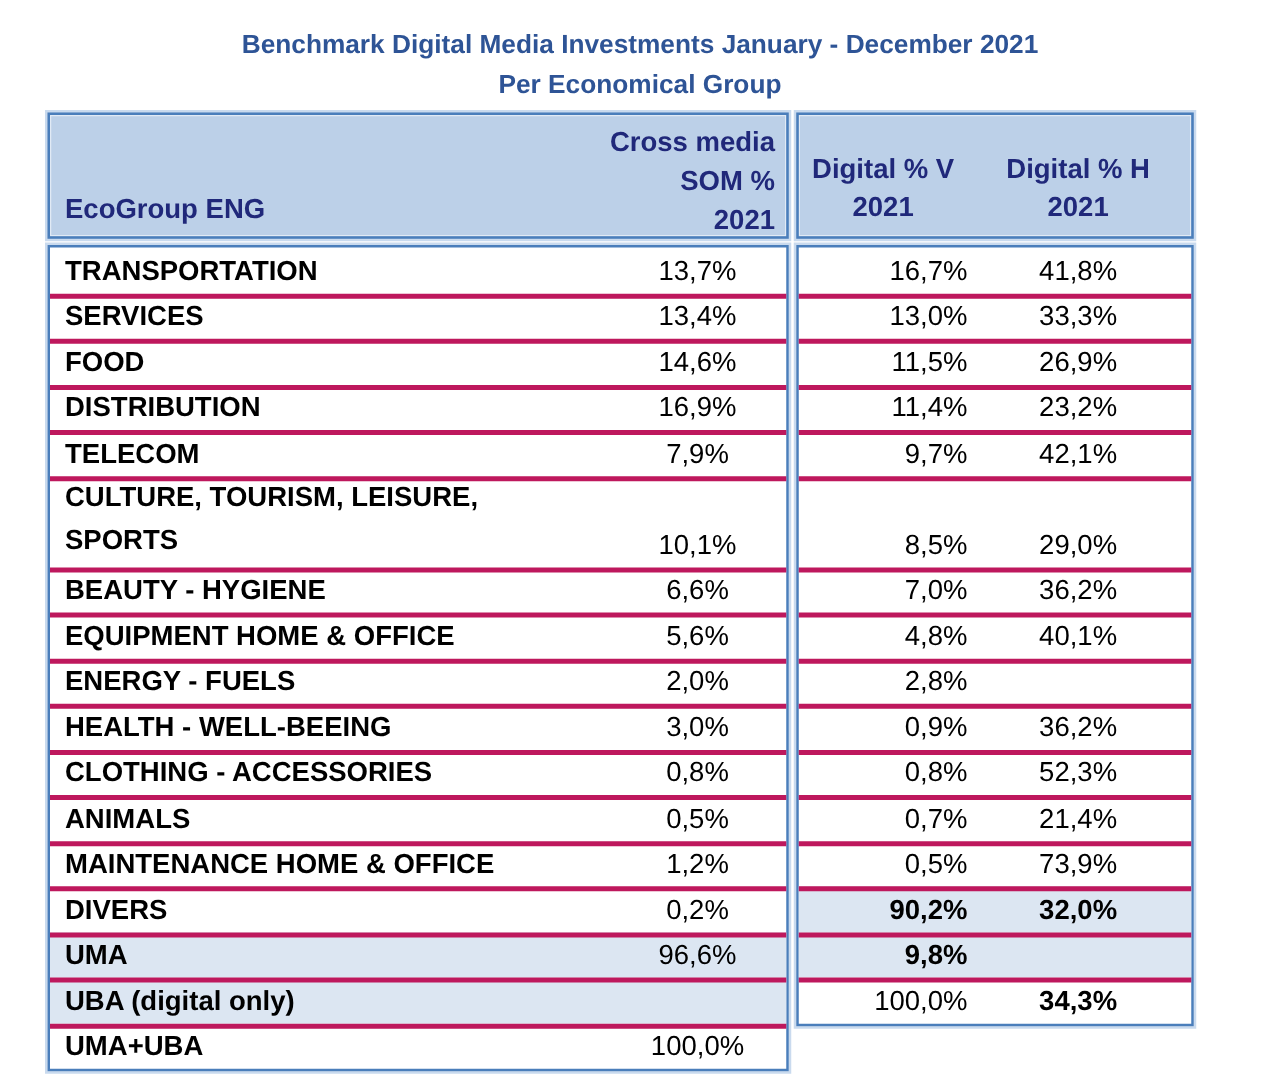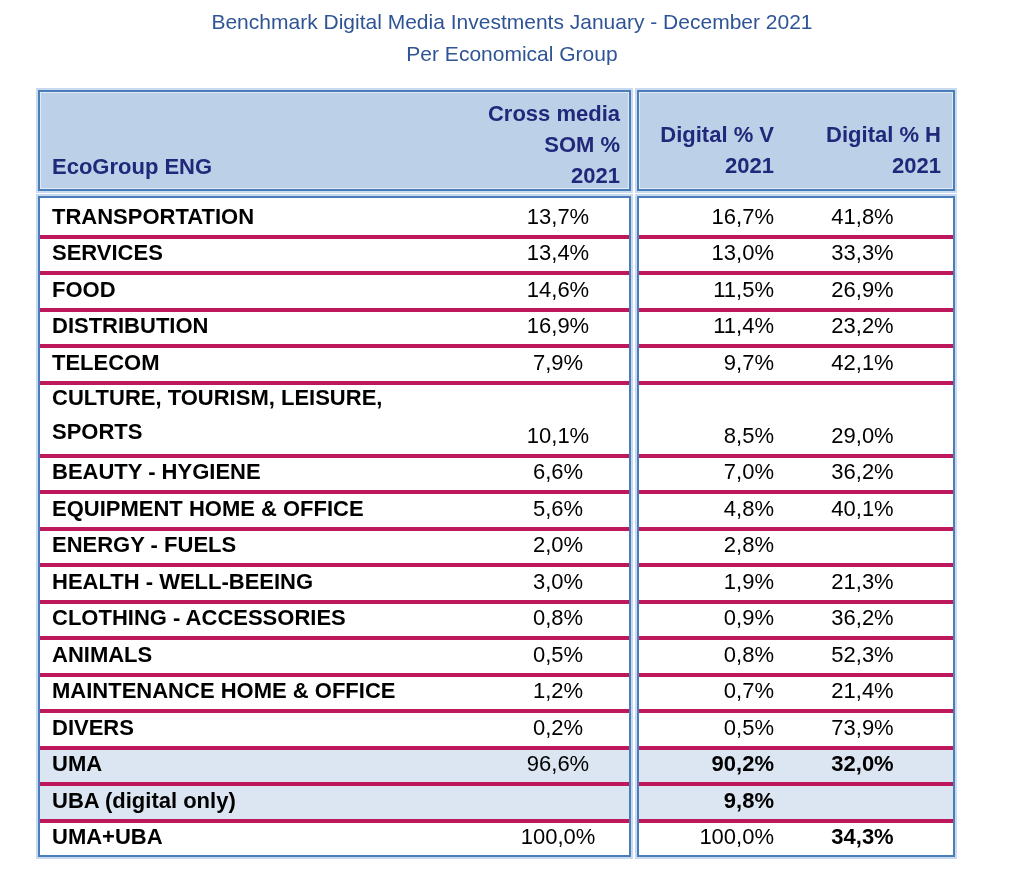--- a/index.html
+++ b/index.html
@@ -11,23 +11,24 @@
     position: relative;
     width: 1024px; height: 870px;
     background: #ffffff;
     overflow: hidden;
   }
   
   .title-wrap {
     padding-top: 6px;
     text-align: center;
     color: #2E5496;
-    font-weight: normal;
+    font-weight: bold;
     font-size: 21px;
     line-height: 32px;
+    margin-top: 14px;
   }
   
   .table-wrap {
     position: absolute;
     left: 38px; top: 90px;
     width: 917px;
     display: flex;
     gap: 6px;
   }
   .section { display: flex; flex-direction: column; }
@@ -58,21 +59,21 @@
     white-space: nowrap;
   }
   .hl-cross {
     margin-left: auto;
     text-align: right;
     padding: 6px 9px 0 0;
     line-height: 31px;
   }
   .hr-col {
     align-self: flex-end;
-    text-align: right;
+    text-align: center;
     line-height: 31px;
     padding-bottom: 8px;
     box-sizing: border-box;
   }
   .hr-col.v { width: 145px; padding-right: 10px; }
   .hr-col.h { flex: 1;      padding-right: 12px; }
   .hdr-line { display: block; }
 
   
   .trow {
@@ -257,24 +258,20 @@
             <div class="hcell">36,2%</div>
           </div>
           <div class="trow">
             <div class="vcell">4,8%</div>
             <div class="hcell">40,1%</div>
           </div>
           <div class="trow">
             <div class="vcell">2,8%</div>
           </div>
           <div class="trow">
-            <div class="vcell">1,9%</div>
-            <div class="hcell">21,3%</div>
-          </div>
-          <div class="trow">
             <div class="vcell">0,9%</div>
             <div class="hcell">36,2%</div>
           </div>
           <div class="trow">
             <div class="vcell">0,8%</div>
             <div class="hcell">52,3%</div>
           </div>
           <div class="trow">
             <div class="vcell">0,7%</div>
             <div class="hcell">21,4%</div>

